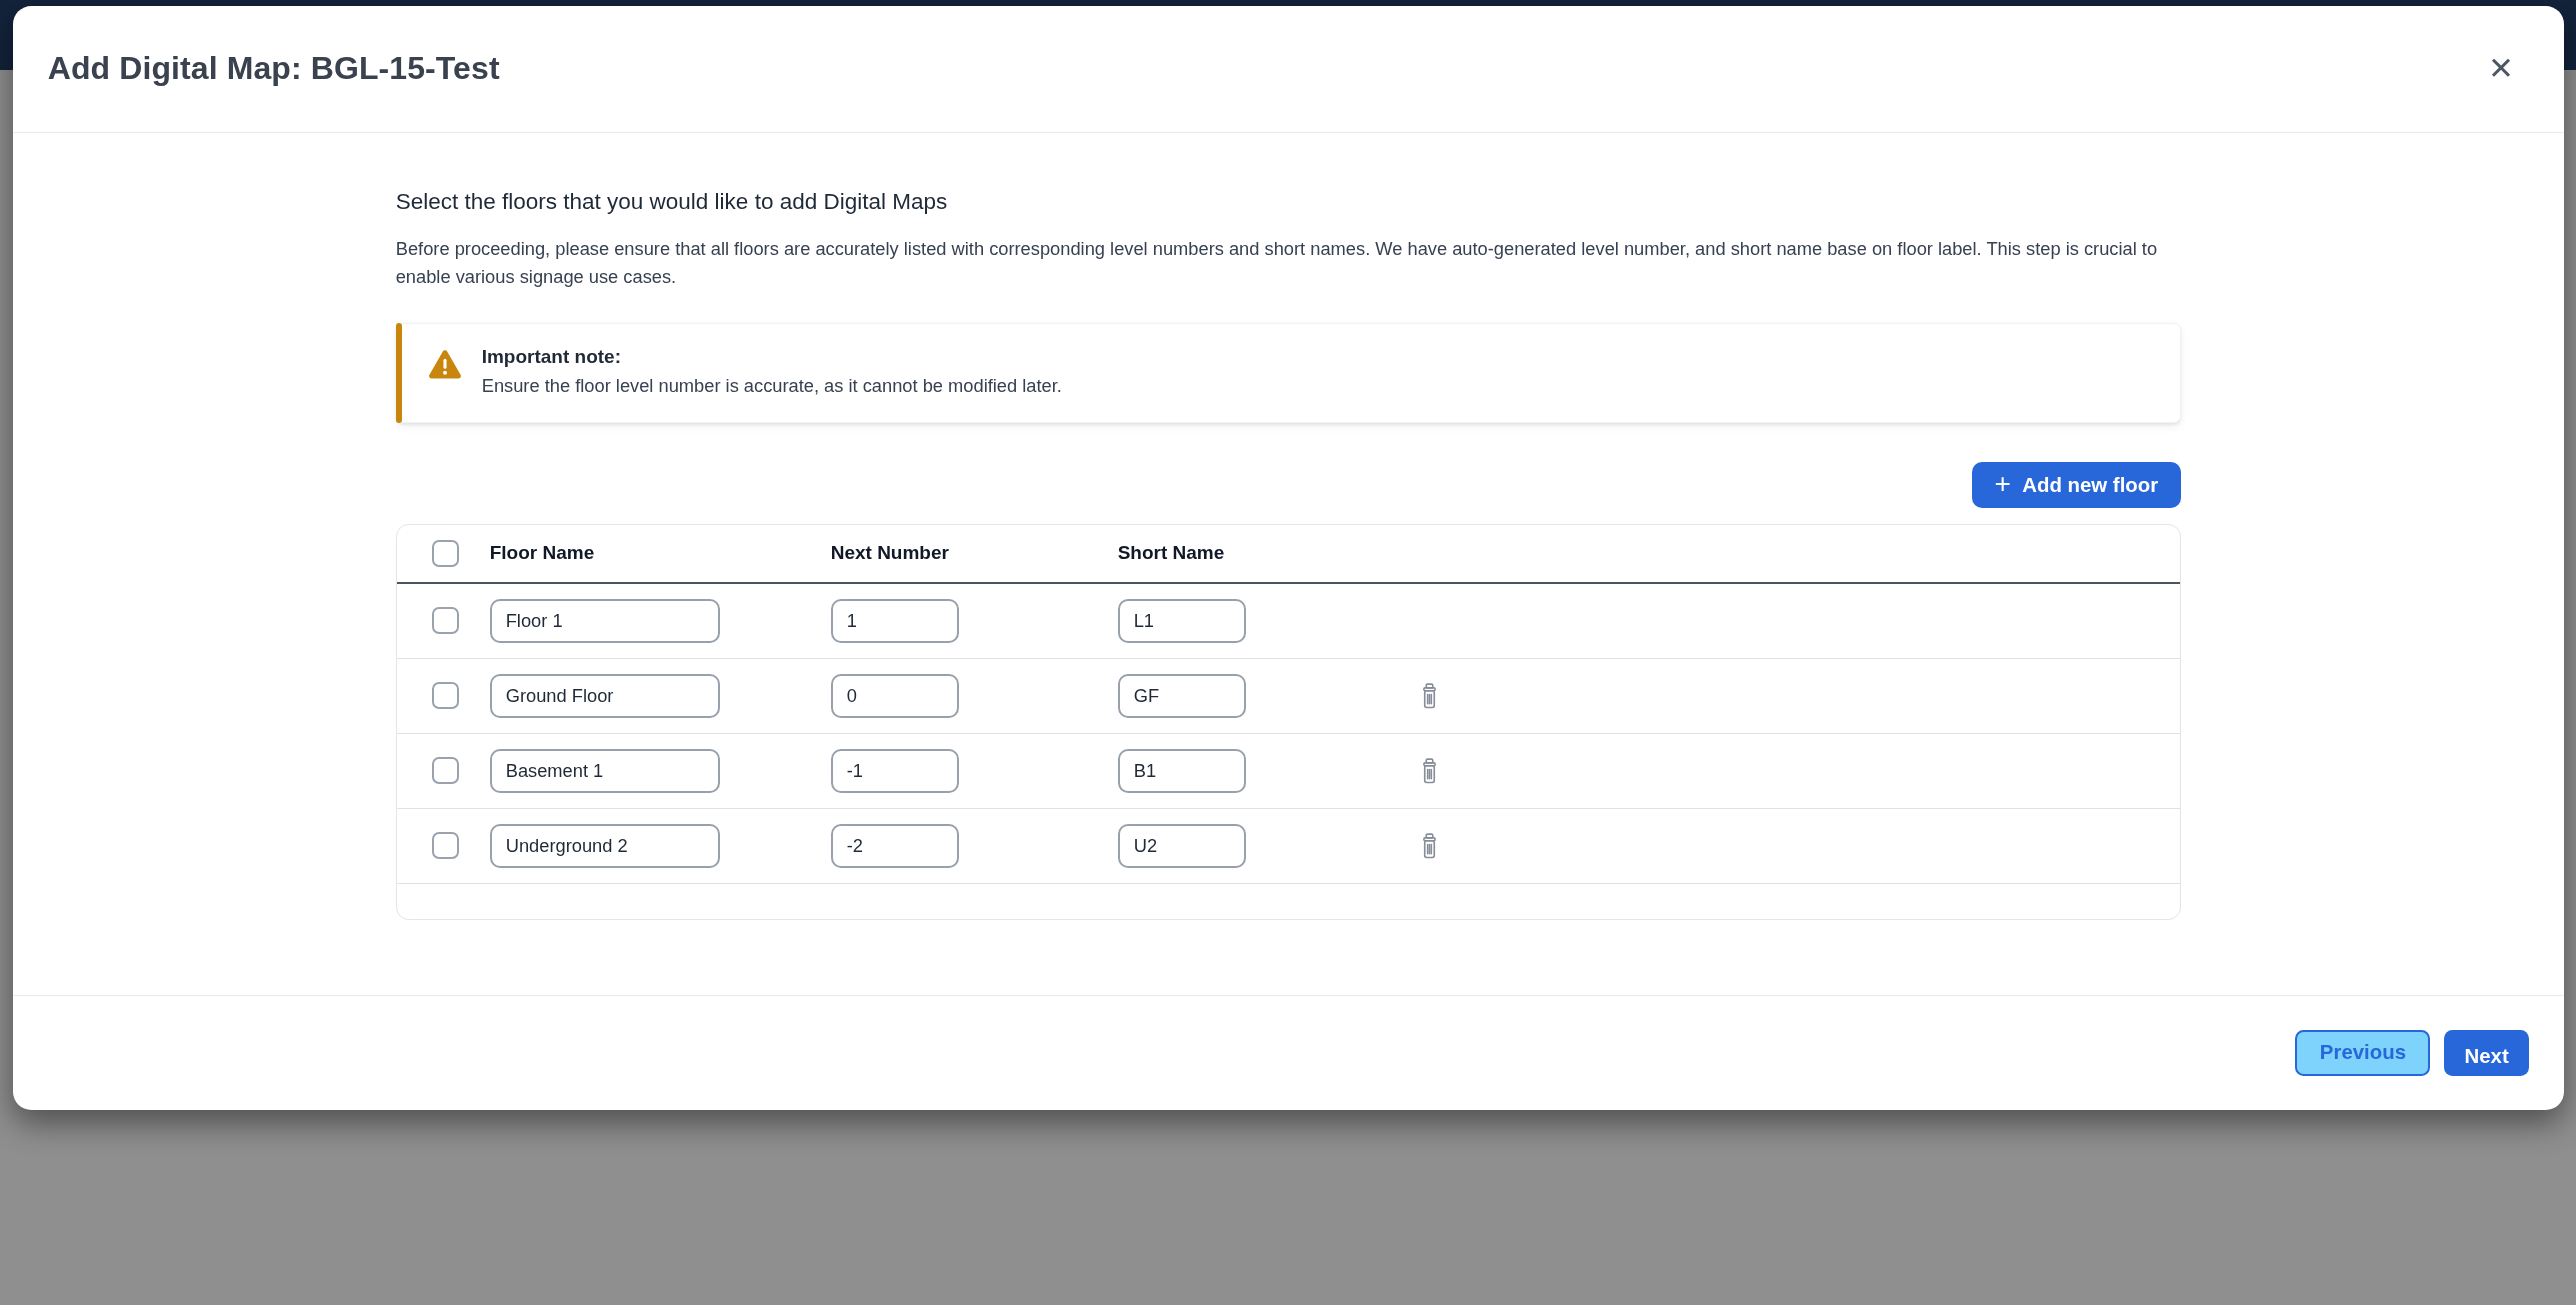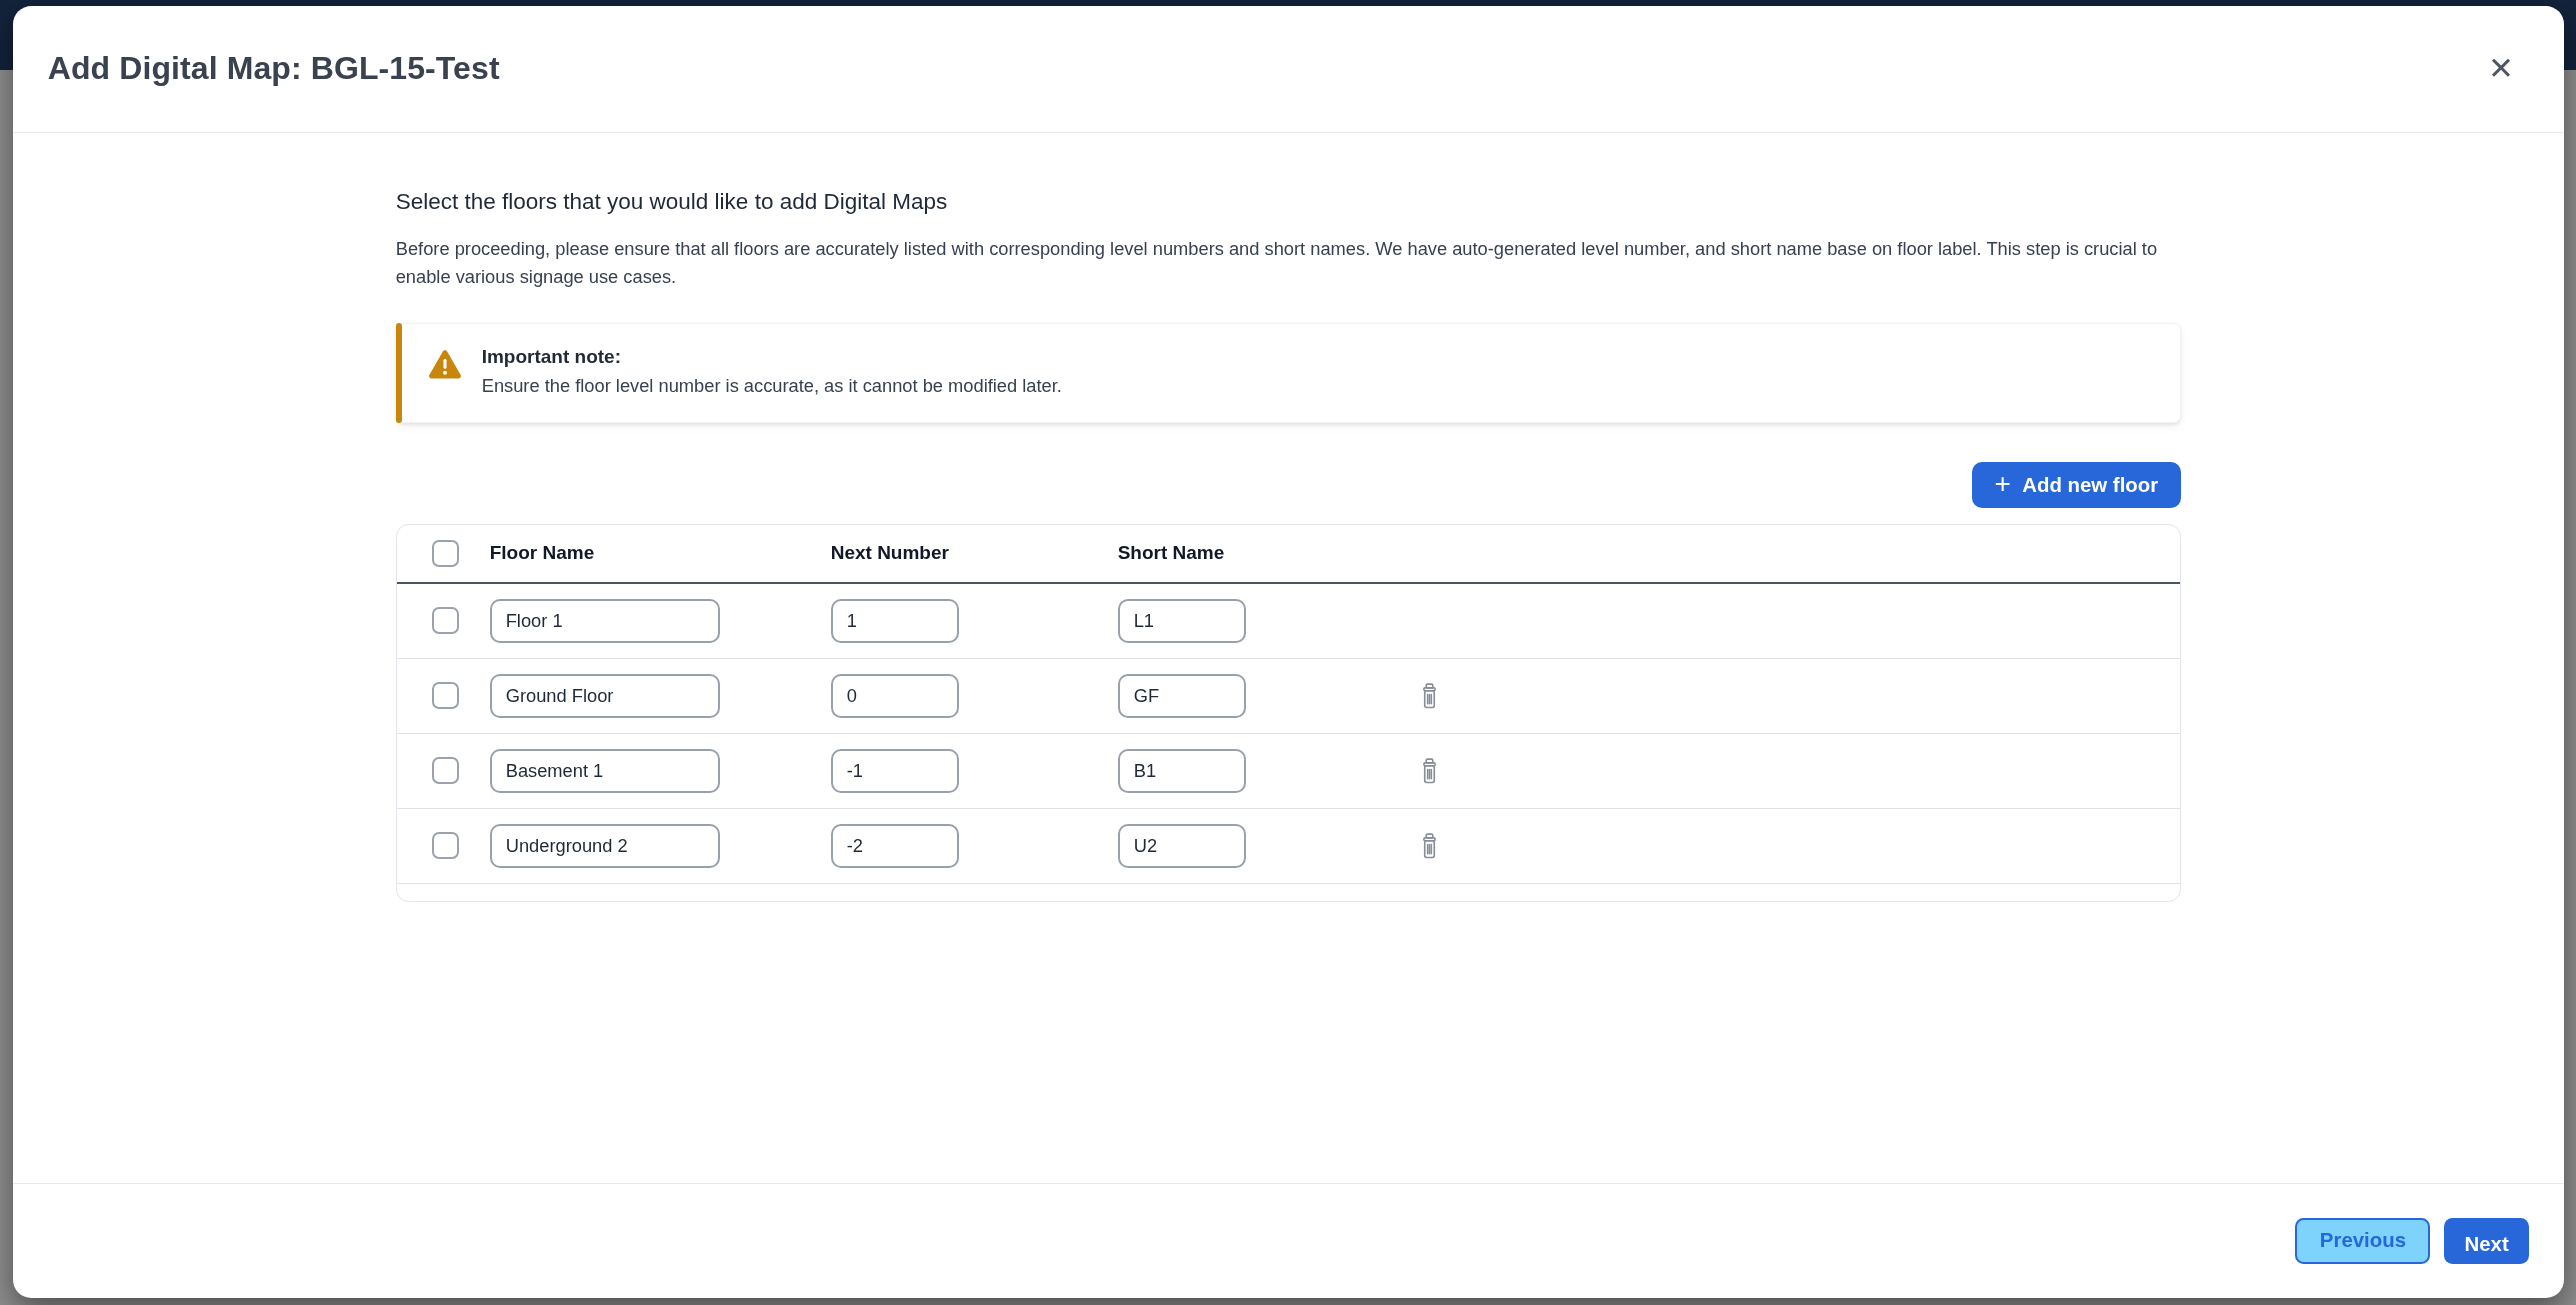--- a/index.html
+++ b/index.html
@@ -11,21 +11,21 @@
   }
   *{box-sizing:border-box;}
   html,body{margin:0;padding:0;}
   body{
     width:2576px;height:1306px;position:relative;overflow:hidden;
     background:#8f8f8f;
     font-family:"Liberation Sans", sans-serif;
   }
   .topbar{position:absolute;top:0;left:0;width:100%;height:70px;background:var(--navy);}
   .modal{
-    position:absolute;left:12.7px;top:5.6px;width:2551px;height:1292px;
+    position:absolute;left:12.7px;top:5.6px;width:2551px;height:1104px;
     background:#ffffff;border-radius:18.3px;
     box-shadow:0 12.7px 32px rgba(0,0,0,0.45);
     display:flex;flex-direction:column;
   }
   
   .modal-header{
     flex:0 0 127px;display:flex;align-items:center;
     padding:0 56px 0 35px;border-bottom:1.4px solid #e8eaed;position:relative;
   }
   .modal-title{font-size:32px;font-weight:700;color:#3b424f;letter-spacing:0.1px;}
@@ -54,21 +54,21 @@
   .add-floor-btn{
     display:inline-flex;align-items:center;gap:11.3px;
     background:var(--accent);color:#fff;border:none;cursor:pointer;
     height:46px;padding:0 22.5px;border-radius:10px;
     font-family:inherit;font-size:20.4px;font-weight:700;
   }
   .add-floor-btn .plus{font-size:28px;font-weight:400;line-height:1;margin-top:-2.1px;}
   
   .table-card{
     margin-top:15.5px;background:#fff;border:1.4px solid #e2e5ea;border-radius:12.7px;
-    overflow:hidden;padding-bottom:17px;
+    overflow:hidden;padding-bottom:35px;
   }
   .t-row{display:grid;grid-template-columns:93px 341px 287px 296px 1fr;align-items:center;}
   .t-head{height:59px;border-bottom:2.1px solid #4b5563;}
   .th{font-size:19px;font-weight:700;color:#111827;}
   .t-body-row{height:75px;border-bottom:0.7px solid #dfe1e6;}
   .cb-cell{padding-left:35px;}
   .checkbox{
     width:27px;height:27px;border:2.1px solid #9aa2ae;border-radius:7px;
     background:#fff;cursor:pointer;display:block;
   }

